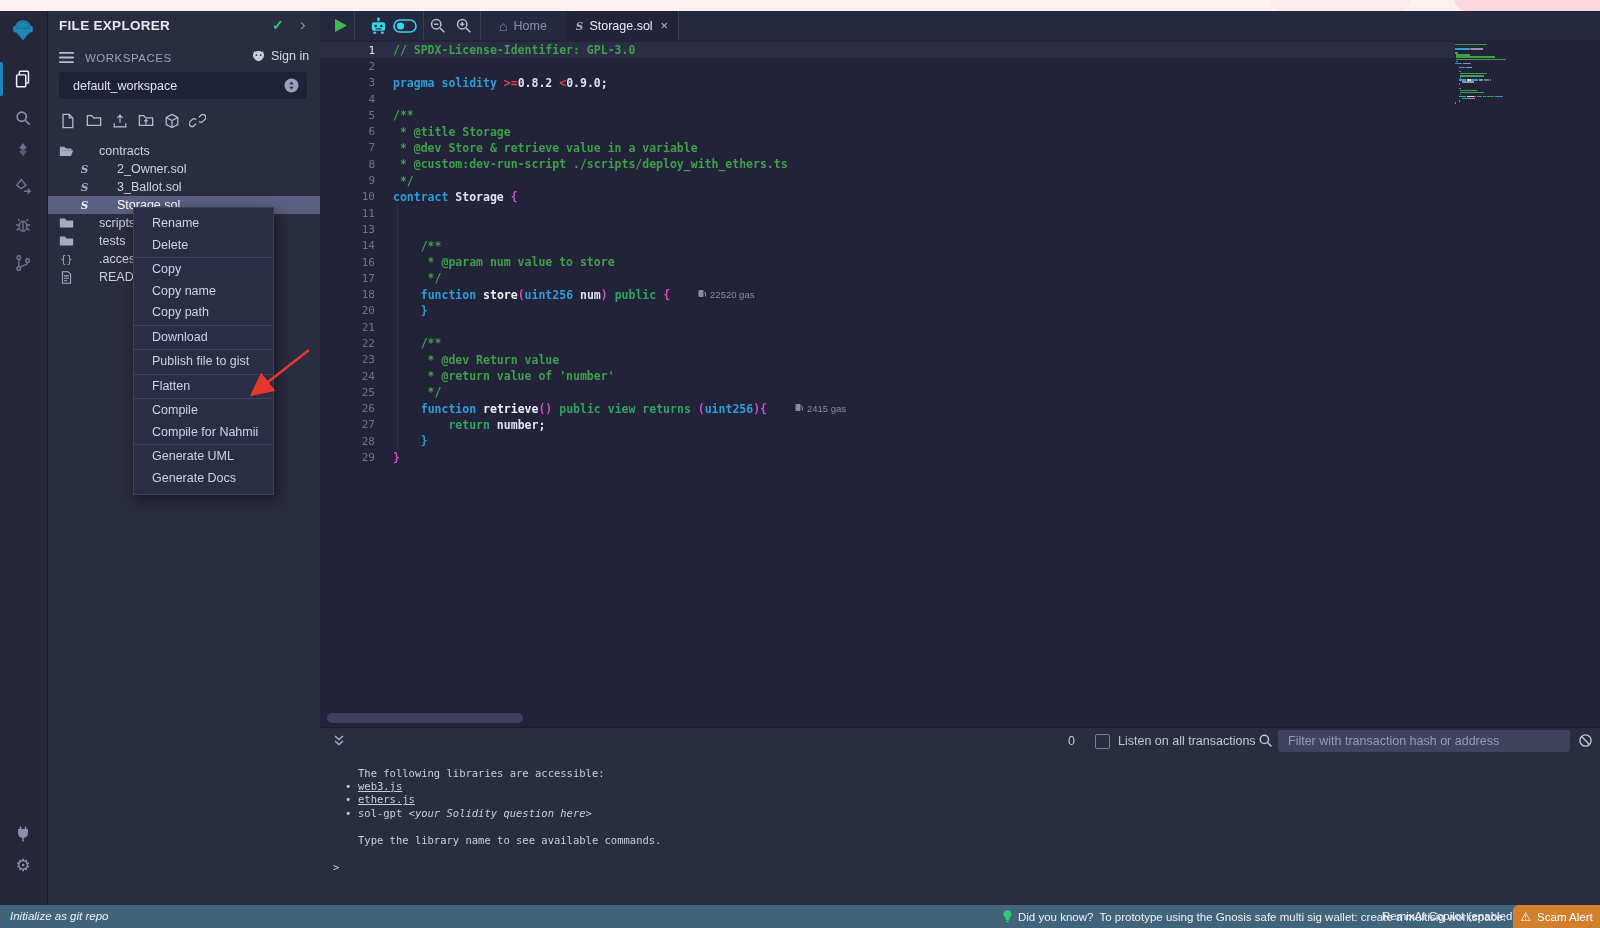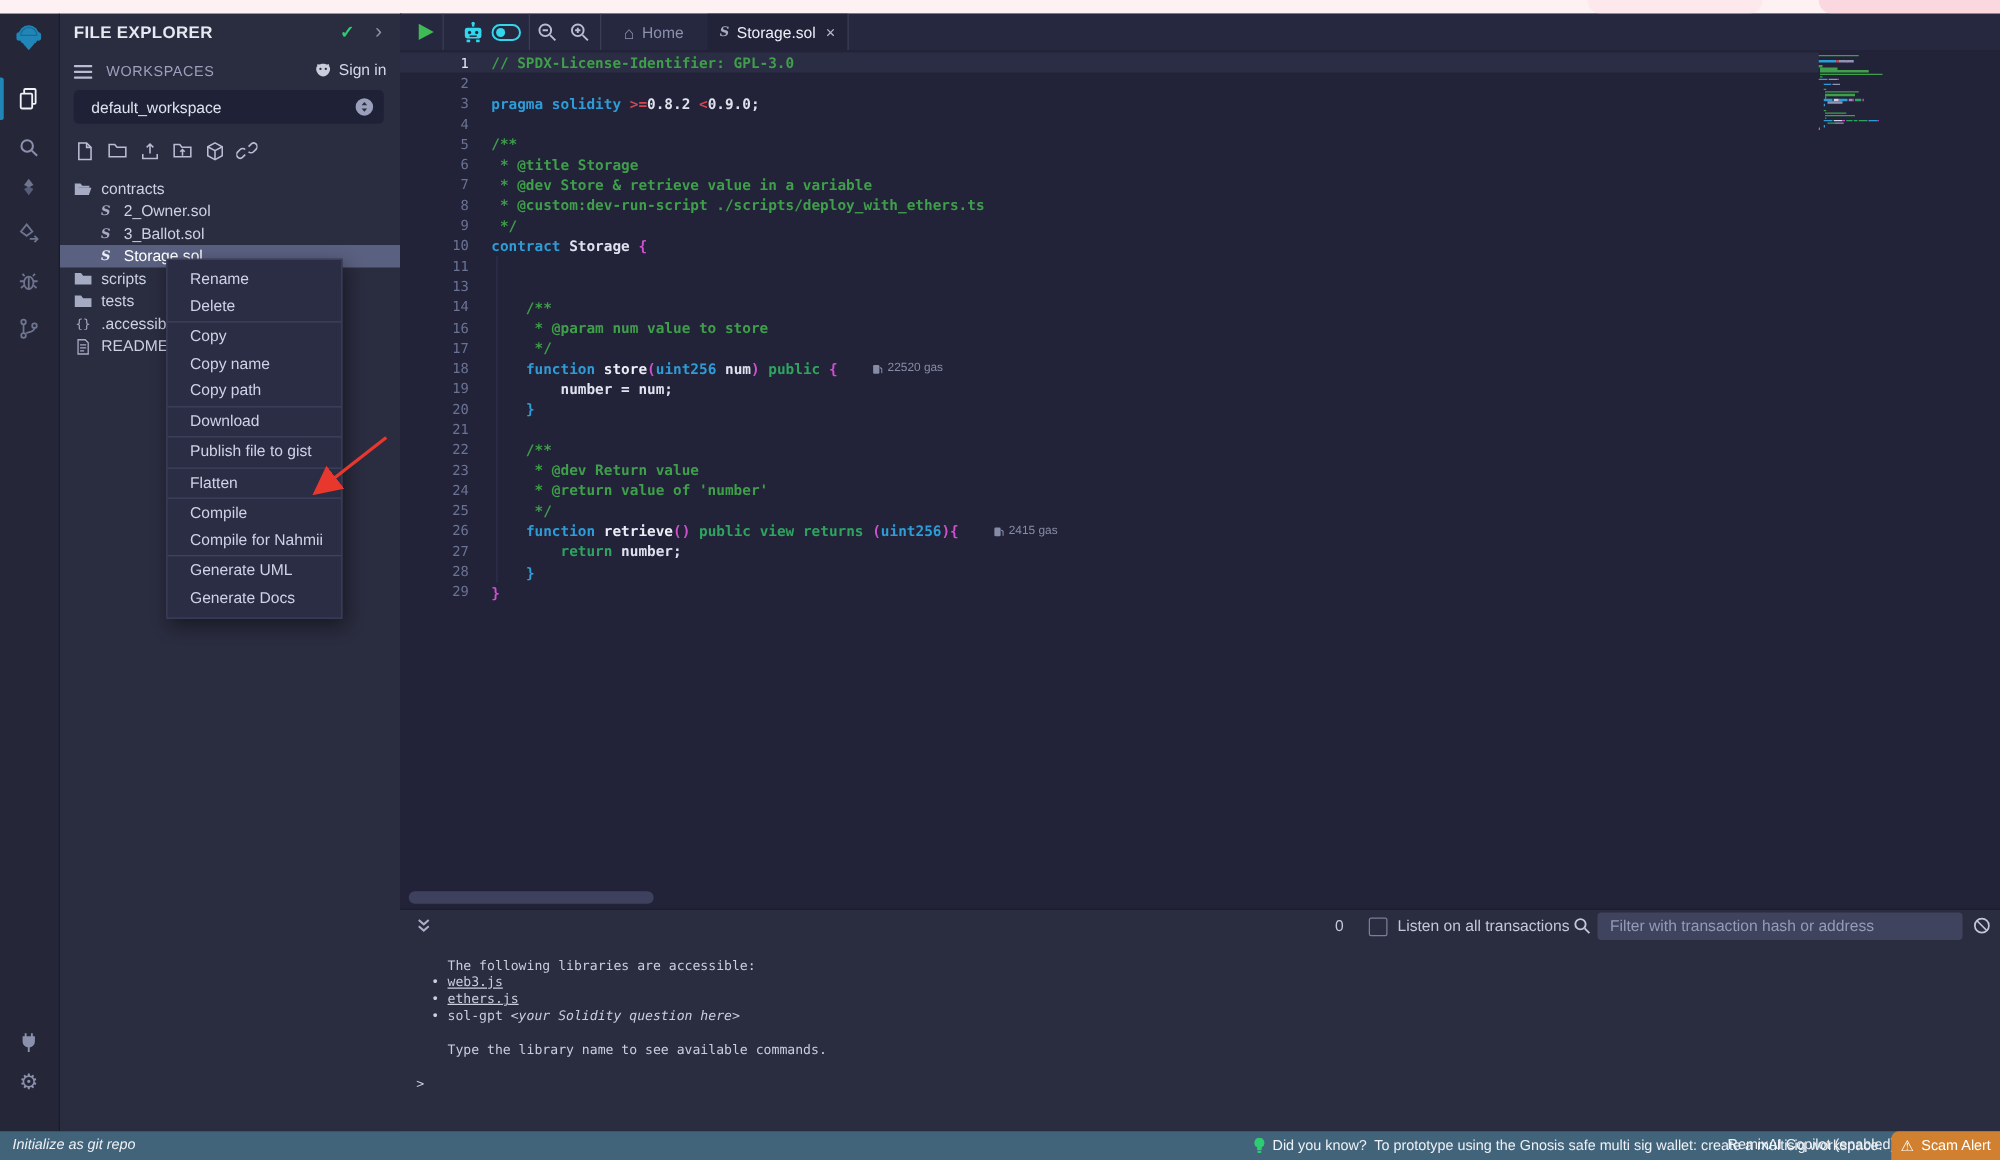--- a/index.html
+++ b/index.html
@@ -20,21 +20,21 @@
   #fe-check{left:224px;top:6px;color:#2ecc71;font-size:14px;font-weight:bold;}
   #fe-chev{left:252px;top:4px;color:#8b90ad;font-size:17px;}
   #ws-burger{left:11px;top:40px;}
   #ws-label{left:37px;top:41px;font-size:11.5px;color:#9ba0bd;letter-spacing:.5px;}
   #signin{left:203px;top:38px;display:flex;align-items:center;gap:5px;font-size:12.5px;color:#d5d8e8;}
   #ws-select{left:11px;top:61px;width:248px;height:27px;background:#1f2136;border-radius:4px;display:flex;align-items:center;justify-content:space-between;padding:0 8px 0 14px;box-sizing:border-box;}
   #ws-select .wslabel{font-size:12.5px;color:#dfe2ee;}
   #fe-actions{left:11px;top:101px;display:flex;gap:9px;}
   .fab{width:17px;height:17px;display:flex;align-items:center;justify-content:center;}
   #tree{left:0;top:131px;width:272px;}
-  .trow{height:18px;display:flex;align-items:center;gap:7px;color:#ccd0e2;font-size:12.5px;white-space:nowrap;}
+  .trow{height:18px;display:flex;align-items:center;gap:25px;color:#ccd0e2;font-size:12.5px;white-space:nowrap;}
   .trow.sel{background:#5a6080;color:#fff;}
   .tico{width:15px;flex:none;display:inline-flex;justify-content:center;}
   .sg{font-family:"DejaVu Serif",serif;font-weight:bold;font-style:italic;font-size:10.5px;color:#a6abc4;}
   .trow.sel .sg{color:#e9ebf5;}
   .bracesglyph{font-size:10px;color:#a6abc4;font-family:"DejaVu Sans Mono",monospace;}
   
   #ctxmenu{left:133px;top:207px;width:139px;background:#2b2d44;border:1px solid #3d4059;box-shadow:3px 5px 14px rgba(0,0,0,.45);padding:5px 0;z-index:10;}
   .mitem{height:21.5px;line-height:21.5px;padding-left:18px;font-size:12.5px;color:#ced2e6;cursor:default;white-space:nowrap;}
   .mdiv{height:1px;background:#40435e;margin:1px 0;}
   
@@ -47,21 +47,21 @@
   .homeglyph{font-size:14px;line-height:1;}
   .tabclose{color:#b9bdd3;font-size:13px;margin-left:2px;}
   #codewrap{left:0;top:31px;width:1135px;}
   .crow{height:16.3px;display:flex;align-items:center;font-family:"DejaVu Sans Mono",monospace;font-size:11.5px;font-weight:bold;position:relative;white-space:pre;}
   .crow.hl{background:rgba(125,135,175,.10);}
   .crow .ln{width:55px;flex:none;text-align:right;color:#6b7394;font-size:11px;font-weight:normal;}
   .crow.hl .ln{color:#e6e9f5;}
   .crow .ct{padding-left:18px;}
   .crow.g::before{content:'';position:absolute;left:77px;top:0;bottom:0;width:1px;background:#2e3150;}
   .c-com{color:#3f9f4a}.c-kw{color:#2e9cd6}.c-kw2{color:#2ea45f}.c-op{color:#d9434e}.c-txt{color:#dfe2ee}.c-pk{color:#cf4fcf}.c-fn{color:#eceef6}
-  .gas{margin-left:28px;font-family:"Liberation Sans",sans-serif;font-size:9.5px;font-weight:normal;color:#868ca6;display:inline-flex;align-items:flex-end;gap:4px;}
+  .gas{margin-left:28px;font-family:"Liberation Sans",sans-serif;font-size:9.5px;font-weight:normal;color:#868ca6;display:inline-flex;align-items:flex-start;gap:4px;}
   #minimap{left:1135px;top:33px;width:135px;}
   .mmline{display:flex;height:1.4px;margin-bottom:0.7px;}
   .mmseg{height:1.4px;}
   #hscroll{left:7px;top:702px;width:196px;height:10px;background:#3d415e;border-radius:5px;}
   
   #terminal{left:320px;top:727px;width:1280px;height:178px;background:#2a2c3f;border-top:1px solid #1c1d2b;}
   #termbar{left:0;top:0;width:1280px;height:26px;}
   #term-count{left:748px;top:6px;font-size:12.5px;color:#c3c7da;}
   #term-check{left:775px;top:6px;width:13px;height:13px;border:1px solid #787e9b;border-radius:2px;}
   #term-listen{left:798px;top:6px;font-size:12.5px;color:#c3c7da;}
@@ -361,21 +361,20 @@
         <div class="crow"><span class="ln">10</span><span class="ct"><span class="c-kw">contract</span><span class="c-txt"> Storage </span><span class="c-pk">{</span></span></div>
         <div class="crow g"><span class="ln">11</span><span class="ct"></span></div>
         <div class="crow g"><span class="ln">13</span><span class="ct"></span></div>
         <div class="crow g"><span class="ln">14</span><span class="ct"><span class="c-com">    /**</span></span></div>
         <div class="crow g"><span class="ln">16</span><span class="ct"><span class="c-com">     * @param num value to store</span></span></div>
         <div class="crow g"><span class="ln">17</span><span class="ct"><span class="c-com">     */</span></span></div>
         <div class="crow g"><span class="ln">18</span><span class="ct"><span class="c-txt">    </span><span class="c-kw">function</span><span class="c-txt"> </span><span class="c-fn">store</span><span class="c-pk">(</span><span class="c-kw">uint256</span><span class="c-txt"> num</span><span class="c-pk">)</span><span class="c-txt"> </span><span class="c-kw2">public</span><span class="c-txt"> </span><span class="c-pk">{</span></span><span class="gas"><svg width="8" height="9" viewBox="0 0 8 9">
               <rect x="0.5" y="1" width="5" height="7" rx="1" fill="#868ca6"></rect>
               <path d="M6 3l1.5 1v3.5" stroke="#868ca6" fill="none"></path>
             </svg><span>22520 gas</span></span></div>
-        <div class="crow g"><span class="ln">19</span><span class="ct"><span class="c-txt">        number = num;</span></span></div>
         <div class="crow g"><span class="ln">20</span><span class="ct"><span class="c-txt">    </span><span class="c-kw">}</span></span></div>
         <div class="crow g"><span class="ln">21</span><span class="ct"></span></div>
         <div class="crow g"><span class="ln">22</span><span class="ct"><span class="c-com">    /**</span></span></div>
         <div class="crow g"><span class="ln">23</span><span class="ct"><span class="c-com">     * @dev Return value</span></span></div>
         <div class="crow g"><span class="ln">24</span><span class="ct"><span class="c-com">     * @return value of 'number'</span></span></div>
         <div class="crow g"><span class="ln">25</span><span class="ct"><span class="c-com">     */</span></span></div>
         <div class="crow g"><span class="ln">26</span><span class="ct"><span class="c-txt">    </span><span class="c-kw">function</span><span class="c-txt"> </span><span class="c-fn">retrieve</span><span class="c-pk">()</span><span class="c-txt"> </span><span class="c-kw2">public</span><span class="c-txt"> </span><span class="c-kw2">view</span><span class="c-txt"> </span><span class="c-kw2">returns</span><span class="c-txt"> </span><span class="c-pk">(</span><span class="c-kw">uint256</span><span class="c-pk">){</span></span><span class="gas"><svg width="8" height="9" viewBox="0 0 8 9">
               <rect x="0.5" y="1" width="5" height="7" rx="1" fill="#868ca6"></rect>
               <path d="M6 3l1.5 1v3.5" stroke="#868ca6" fill="none"></path>
             </svg><span>2415 gas</span></span></div>

